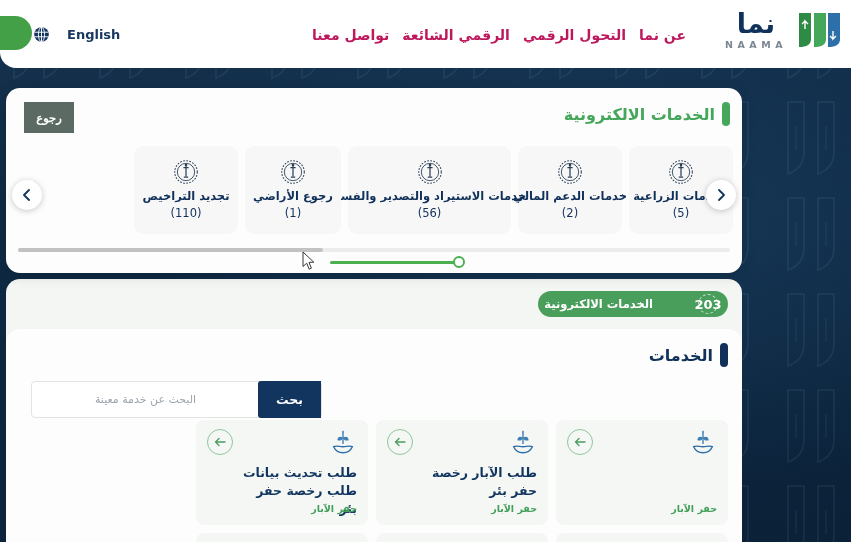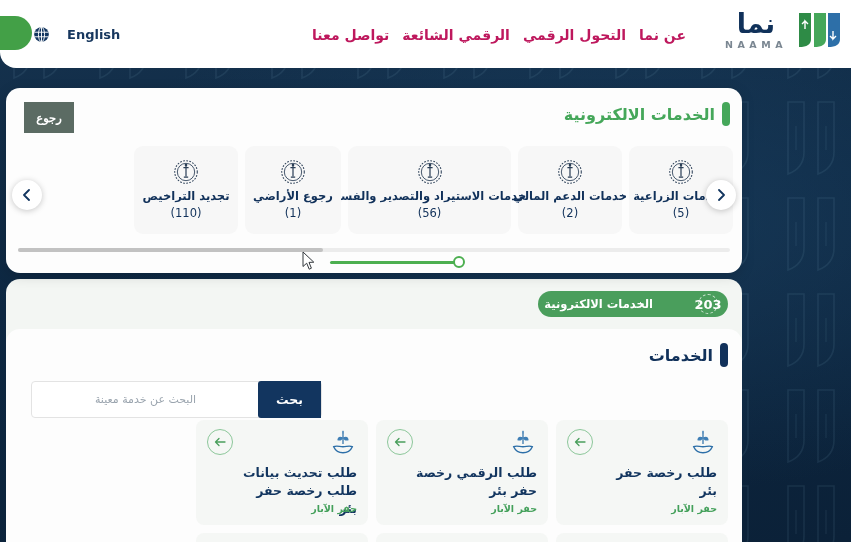--- a/index.html
+++ b/index.html
@@ -461,38 +461,37 @@
           <path d="M15 9 C11 7 9 9 9 12 C12 13 14.5 12 15 9 Z" fill="#3f7fb5"></path>
           <path d="M15 9 C19 7 21 9 21 12 C18 13 15.5 12 15 9 Z" fill="#3f7fb5"></path>
           <path d="M15 5 C13.5 3.5 14 2 15 1.5 C16 2 16.5 3.5 15 5 Z" fill="#3f7fb5"></path>
           <path d="M5 19 C8 17.5 11 19 15 19 C19 19 22 17.5 25 19 C23 23.5 19 25.5 15 25.5 C11 25.5 7 23.5 5 19 Z" fill="none" stroke="#2d6fa8" stroke-width="1.5"></path>
         </svg>
         <div class="svc-go">
           <svg viewBox="0 0 12 10">
             <path d="M11 5 H2 M5 1.5 L1.5 5 L5 8.5" fill="none" stroke="#4a9e5c" stroke-width="1.3" stroke-linecap="round" stroke-linejoin="round"></path>
           </svg>
         </div>
-        <div class="svc-title">طلب رخصة حفر بئر</div>
         <div class="svc-sub">حفر الآبار</div>
       </div>
 
       <div class="svc-card">
         <svg class="svc-plant" viewBox="0 0 30 30">
           <path d="M15 4 C15 10 15 12 15 16" stroke="#2d6fa8" stroke-width="1.3" fill="none"></path>
           <path d="M15 9 C11 7 9 9 9 12 C12 13 14.5 12 15 9 Z" fill="#3f7fb5"></path>
           <path d="M15 9 C19 7 21 9 21 12 C18 13 15.5 12 15 9 Z" fill="#3f7fb5"></path>
           <path d="M15 5 C13.5 3.5 14 2 15 1.5 C16 2 16.5 3.5 15 5 Z" fill="#3f7fb5"></path>
           <path d="M5 19 C8 17.5 11 19 15 19 C19 19 22 17.5 25 19 C23 23.5 19 25.5 15 25.5 C11 25.5 7 23.5 5 19 Z" fill="none" stroke="#2d6fa8" stroke-width="1.5"></path>
         </svg>
         <div class="svc-go">
           <svg viewBox="0 0 12 10">
             <path d="M11 5 H2 M5 1.5 L1.5 5 L5 8.5" fill="none" stroke="#4a9e5c" stroke-width="1.3" stroke-linecap="round" stroke-linejoin="round"></path>
           </svg>
         </div>
-        <div class="svc-title">طلب الرقمي رخصة حفر بئر</div>
+        <div class="svc-title">طلب الآبار رخصة حفر بئر</div>
         <div class="svc-sub">حفر الآبار</div>
       </div>
 
       <div class="svc-card">
         <svg class="svc-plant" viewBox="0 0 30 30">
           <path d="M15 4 C15 10 15 12 15 16" stroke="#2d6fa8" stroke-width="1.3" fill="none"></path>
           <path d="M15 9 C11 7 9 9 9 12 C12 13 14.5 12 15 9 Z" fill="#3f7fb5"></path>
           <path d="M15 9 C19 7 21 9 21 12 C18 13 15.5 12 15 9 Z" fill="#3f7fb5"></path>
           <path d="M15 5 C13.5 3.5 14 2 15 1.5 C16 2 16.5 3.5 15 5 Z" fill="#3f7fb5"></path>
           <path d="M5 19 C8 17.5 11 19 15 19 C19 19 22 17.5 25 19 C23 23.5 19 25.5 15 25.5 C11 25.5 7 23.5 5 19 Z" fill="none" stroke="#2d6fa8" stroke-width="1.5"></path>

